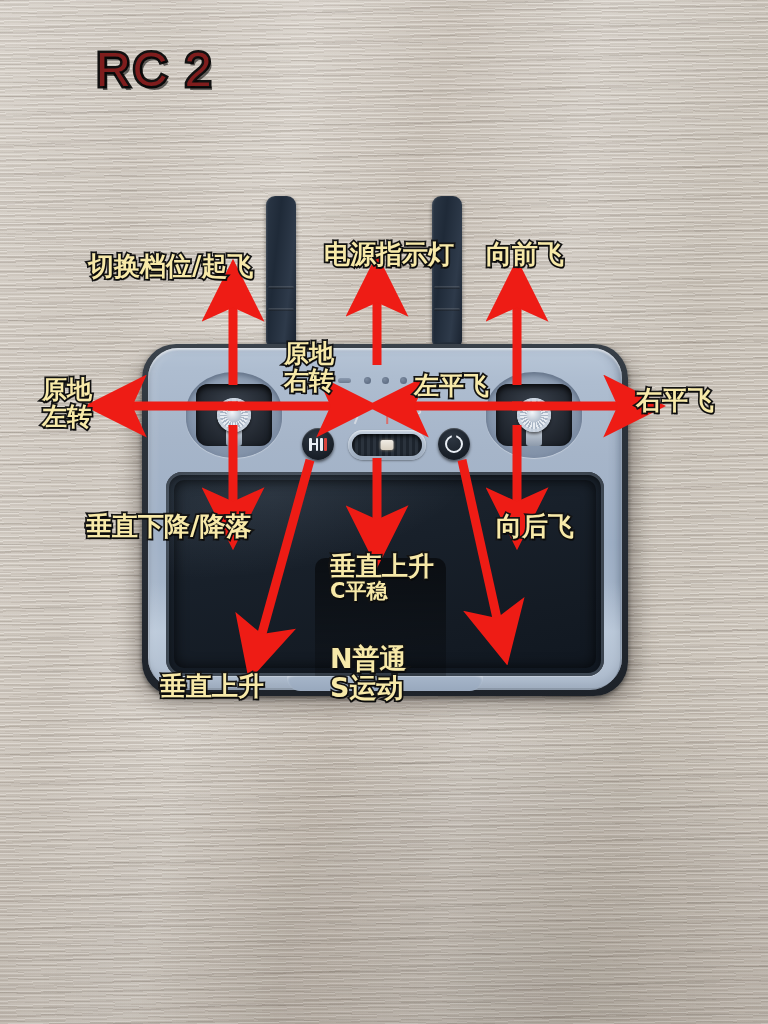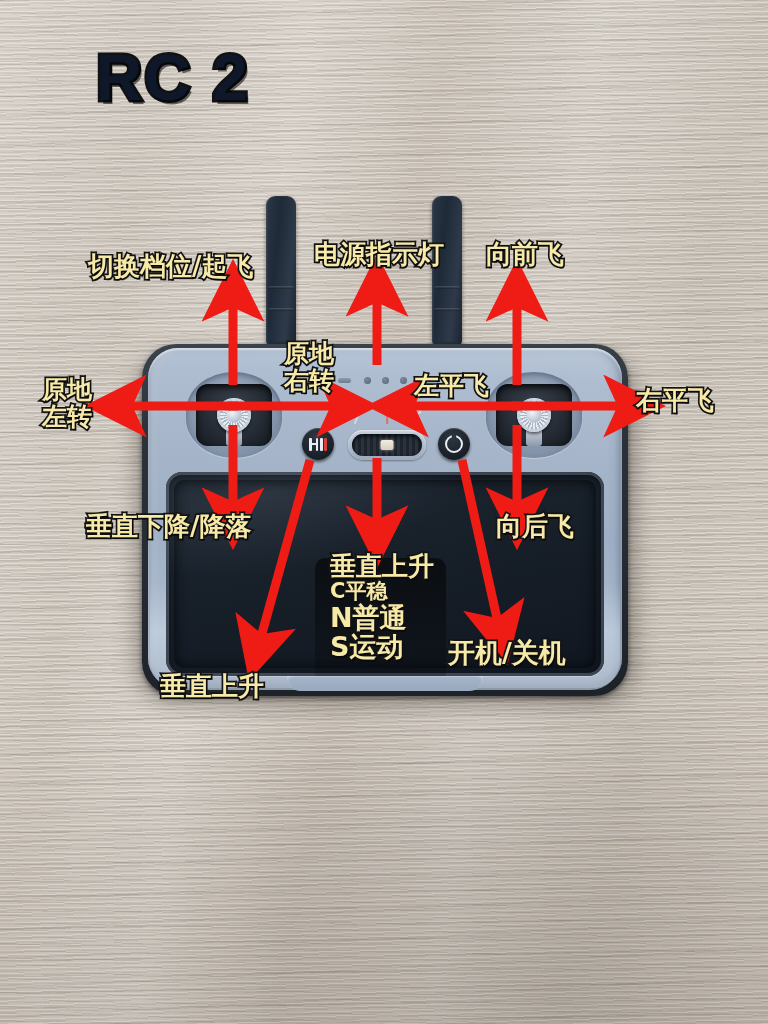--- a/index.html
+++ b/index.html
@@ -54,22 +54,22 @@
     position:absolute;inset:0;
     background:
       radial-gradient(90% 40% at 50% 50%, rgba(255,255,255,.10), rgba(0,0,0,0) 70%),
       linear-gradient(0deg, rgba(80,70,62,.10), rgba(0,0,0,0) 30%, rgba(0,0,0,0) 72%, rgba(255,255,255,.08));
   }
 
   
   #title{
     position:absolute;left:96px;top:46px;
     font-family:"Liberation Sans","DejaVu Sans",sans-serif;
-    font-size:64px;line-height:1;font-weight:700;letter-spacing:2px;
-    color:#0f172a;
+    font-size:48px;line-height:1;font-weight:400;letter-spacing:2px;
+    color:#7f1d1d;
     -webkit-text-stroke:5px #121212;
     paint-order:stroke fill;
     text-shadow:3px 4px 0 rgba(0,0,0,.55);
   }
 
   
   #rc{position:absolute;left:142px;top:344px;width:486px;height:352px;}
 
   .rc-shadow{
     position:absolute;left:-6px;top:10px;width:500px;height:350px;
@@ -397,44 +397,43 @@
       <line x1="377" y1="458" x2="377" y2="534"></line>
 
       <line x1="462" y1="460" x2="500" y2="632"></line>
 
       <line x1="310" y1="460" x2="258" y2="648"></line>
     </g>
   </svg>
 
   <div class="lab" style="left:88px;top:252px;font-size:26px;">切换档位/起飞</div>
 
-  <div class="lab" style="left:314px;top:240px;font-size:26px;">电源指示灯</div>
+  <div class="lab" style="left:324px;top:240px;font-size:26px;">电源指示灯</div>
 
   <div class="lab" style="left:486px;top:240px;font-size:26px;">向前飞</div>
 
   <div class="lab" style="left:284px;top:340px;font-size:25px;text-align:center;">原地
 右转</div>
 
   <div class="lab" style="left:42px;top:376px;font-size:25px;text-align:center;">原地
 左转</div>
 
   <div class="lab" style="left:414px;top:372px;font-size:25px;">左平飞</div>
 
   <div class="lab" style="left:636px;top:386px;font-size:26px;">右平飞</div>
 
   <div class="lab" style="left:86px;top:512px;font-size:26px;">垂直下降/降落</div>
 
   <div class="lab" style="left:496px;top:512px;font-size:26px;">向后飞</div>
 
   <div style="position:absolute;left:330px;top:552px;">
     <div class="lab" style="position:static;font-size:26px;">垂直上升</div>
     <div class="lab" style="position:static;font-size:21px;">C平稳</div>
-    <div class="lab" style="position:static;font-size:27px;">N普通</div>
+    <div class="lab" style="position:static;font-size:27px;margin-top:41px;">N普通</div>
     <div class="lab" style="position:static;font-size:27px;">S运动</div>
   </div>
 
-  <div class="lab" style="left:448px;top:638px;font-size:27px;">开机/关机</div>
 
   <div style="position:absolute;left:160px;top:672px;">
     <div class="lab" style="position:static;font-size:26px;">垂直上升</div>
   </div>
 
 </div>
 
 </body></html>

